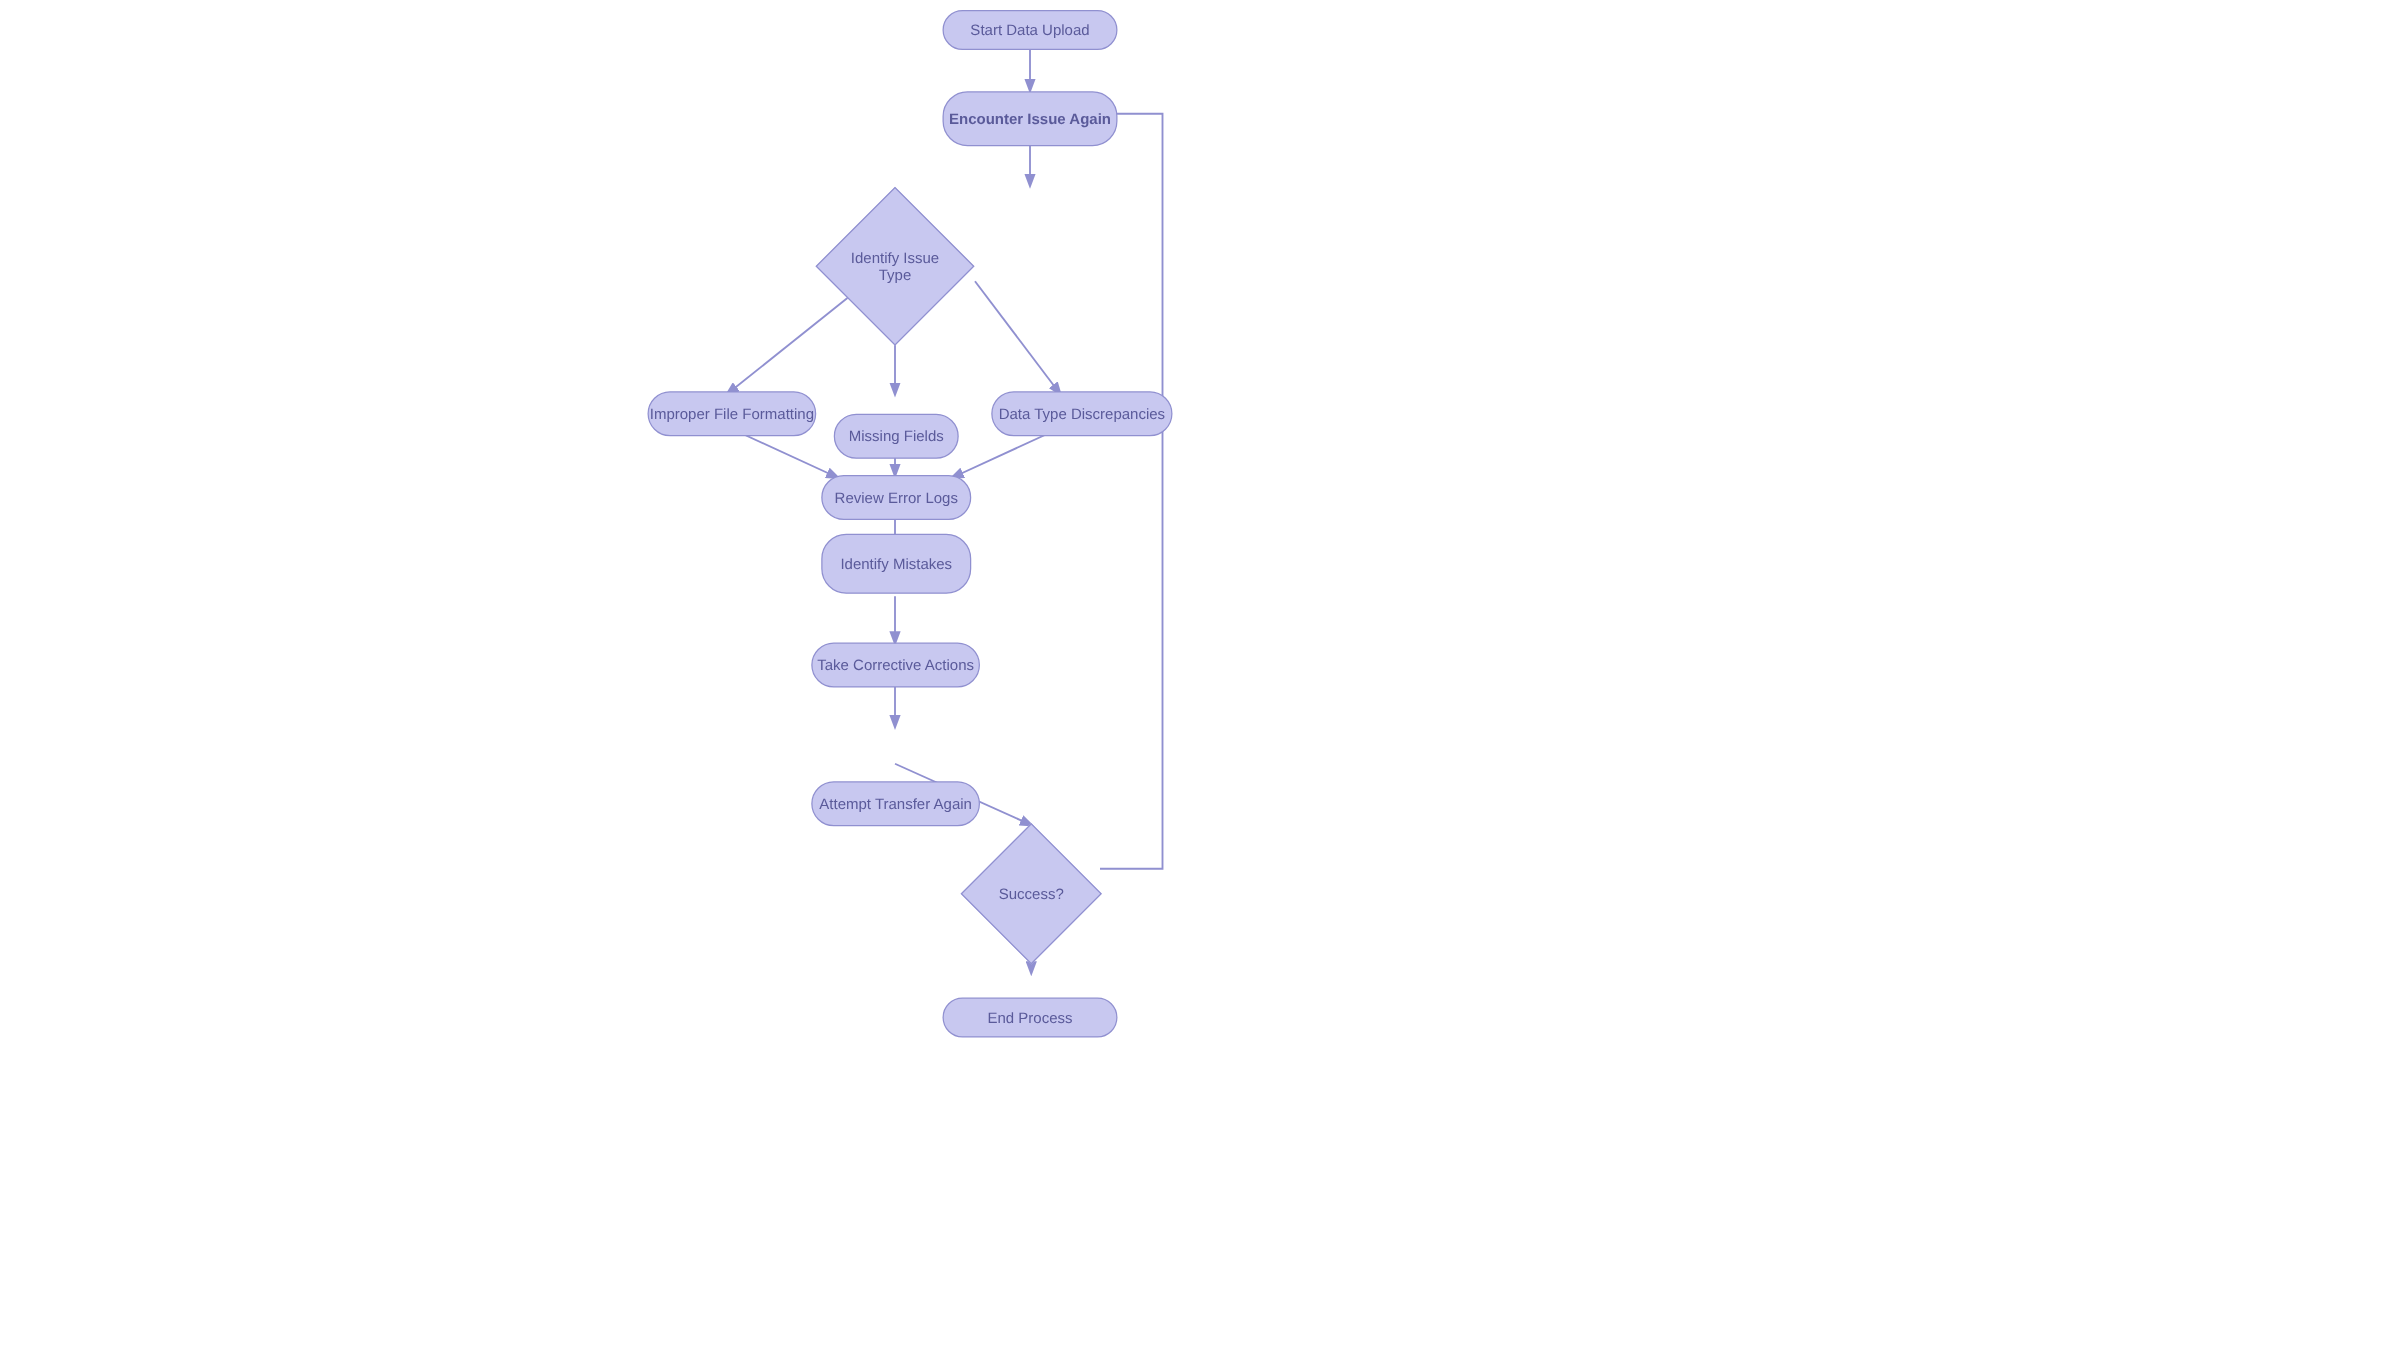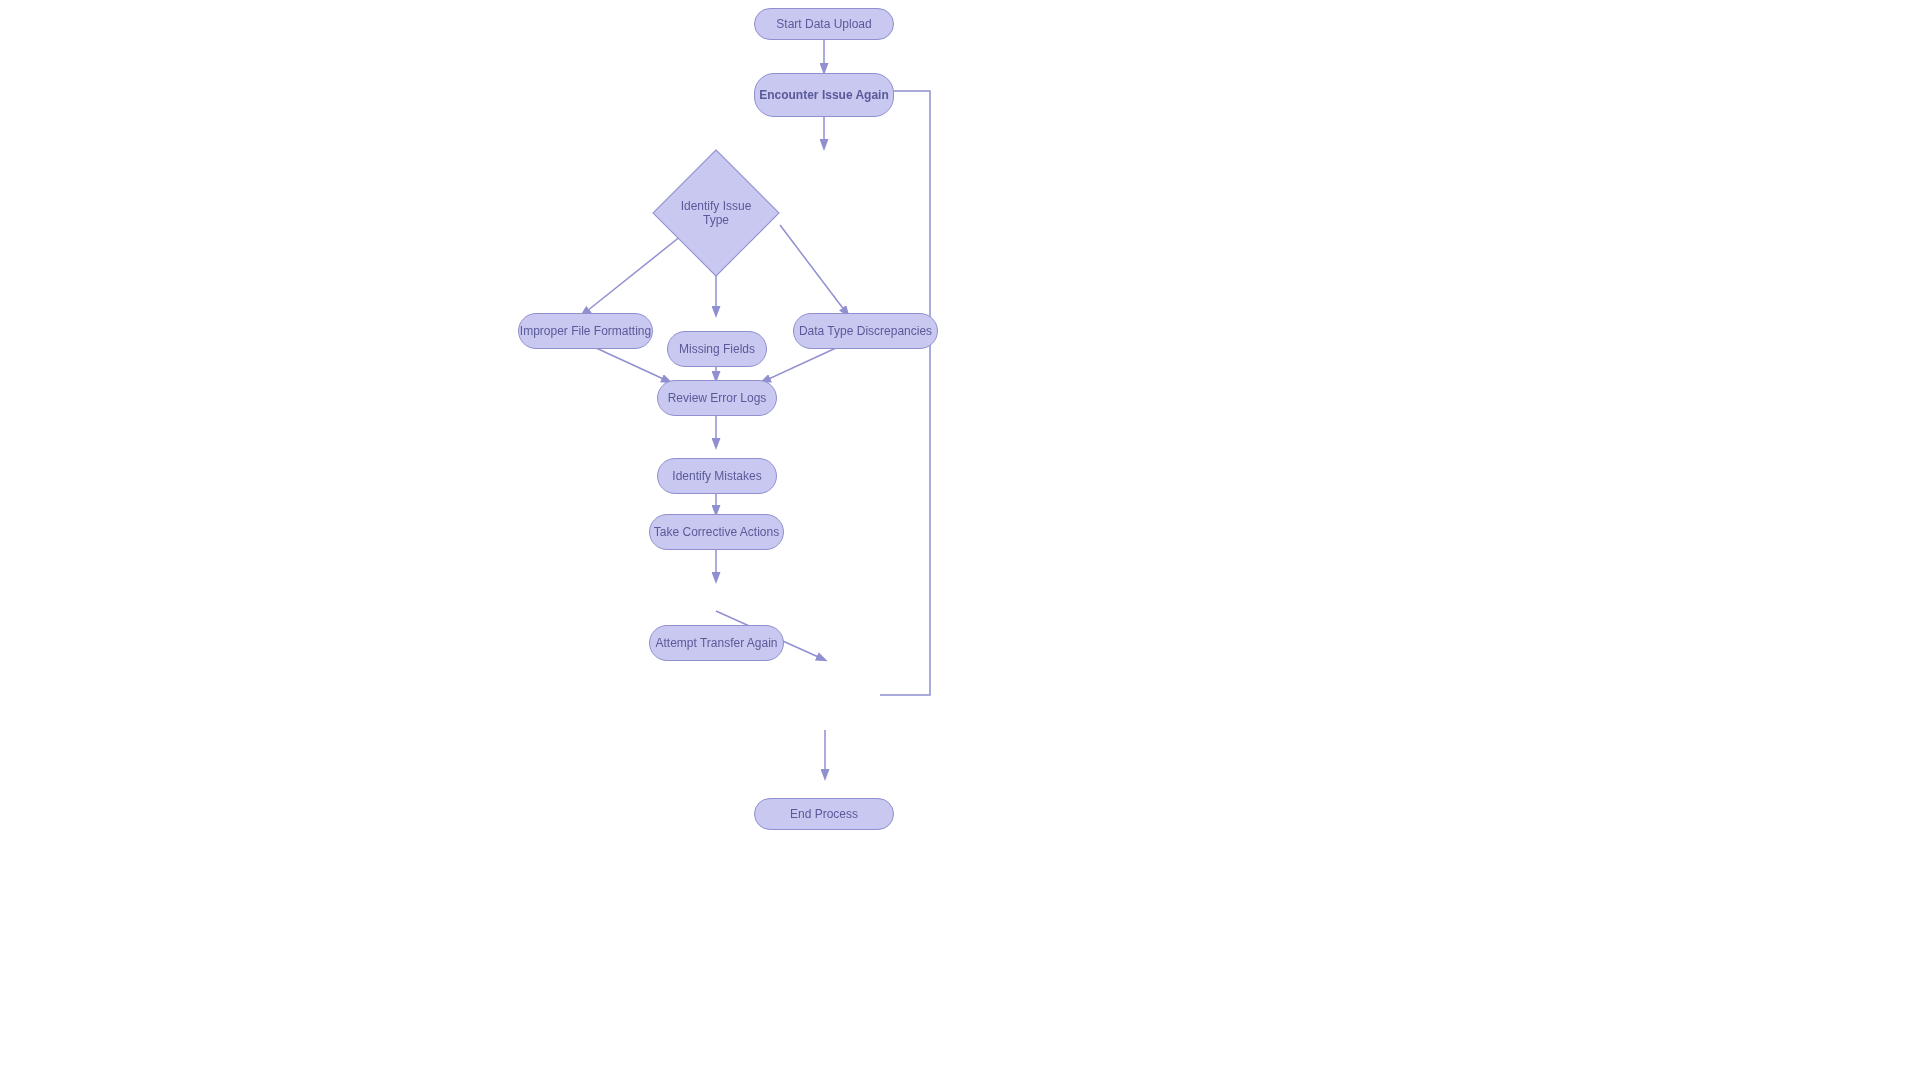--- a/index.html
+++ b/index.html
@@ -123,22 +123,26 @@
   </div>
 
   <div class="node rounded-rect" style="left:518px; top:313px; width:135px; height:36px;">Improper File Formatting</div>
 
   <div class="node rounded-rect" style="left:667px; top:313px; width:100px; height:36px;margin-top:18px;">Missing Fields</div>
 
   <div class="node rounded-rect" style="left:793px; top:313px; width:145px; height:36px;">Data Type Discrepancies</div>
 
   <div class="node rounded-rect" style="left:657px; top:380px; width:120px; height:36px;">Review Error Logs</div>
 
-  <div class="node rounded-rect" style="left:657px; top:458px; width:120px; height:36px;">Identify Mistakes</div>
+  <div class="node rounded-rect" style="left:657px; top:427px; width:120px; height:48px;">Identify Mistakes</div>
 
   <div class="node rounded-rect" style="left:649px; top:514px; width:135px; height:36px;">Take Corrective Actions</div>
 
   <div class="node rounded-rect" style="left:649px; top:581px; width:135px; height:36px;margin-top:44px;">Attempt Transfer Again</div>
 
+  <div class="diamond-container" style="left:760px; top:650px; width:130px; height:130px;">
+    <div class="diamond" style="width:80px; height:80px;"></div>
+    <span class="diamond-label" style="width:80px;">Success?</span>
+  </div>
 
   <div class="node rounded-rect" style="left:754px; top:778px; width:140px; height:32px;margin-top:20px;">End Process</div>
 
 </div>
 
 </body></html>

